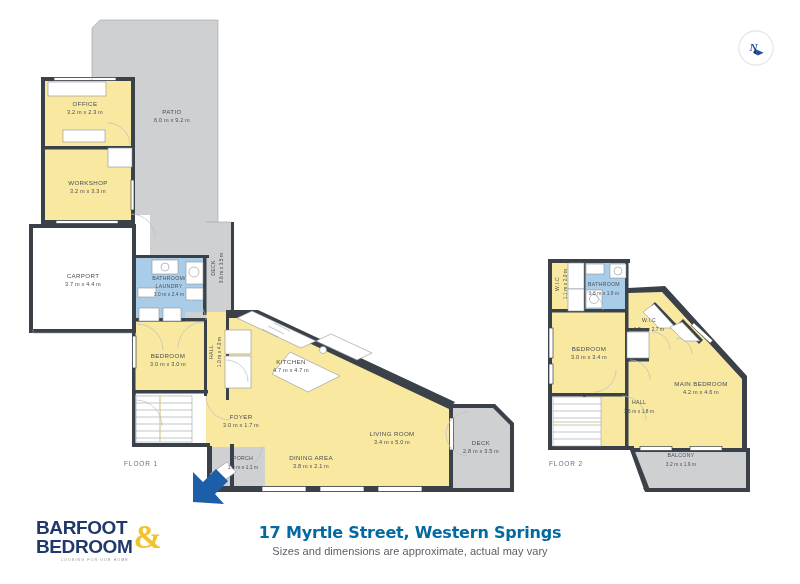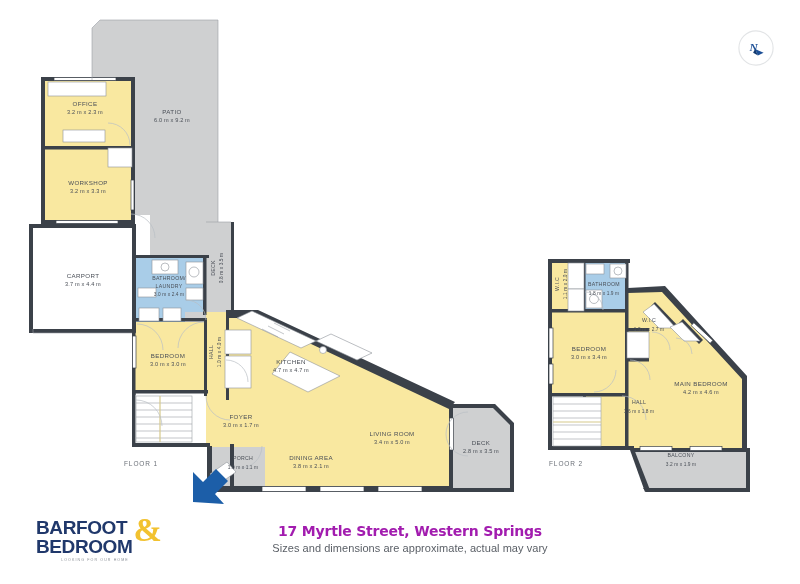--- a/index.html
+++ b/index.html
@@ -67,21 +67,21 @@
   #logo {
     position: absolute;
     left: 36px;
     top: 13px;
     width: 150px;
     text-align: left;
     line-height: 1;
   }
   .logo-row {
     display: flex;
-    align-items: flex-start;
+    align-items: center;
   }
   .logo-word {
     font-family: "Liberation Sans", sans-serif;
     font-weight: bold;
     color: #20386b;
     font-size: 19px;
     letter-spacing: -0.4px;
   }
   .logo-word.w2 { font-size: 19px; }
   .logo-amp {
@@ -103,22 +103,22 @@
   #title-block {
     position: absolute;
     left: 230px;
     top: 18px;
     width: 360px;
     text-align: center;
   }
   #addr-title {
     font-family: "DejaVu Sans", sans-serif;
     font-weight: bold;
-    font-size: 14px;
-    color: #a21caf;
+    font-size: 16px;
+    color: #0369a1;
     letter-spacing: -0.2px;
   }
   #addr-sub {
     margin-top: 3px;
     font-size: 11px;
     color: #5a5f66;
     letter-spacing: 0.05px;
   }
   
   #compass {

